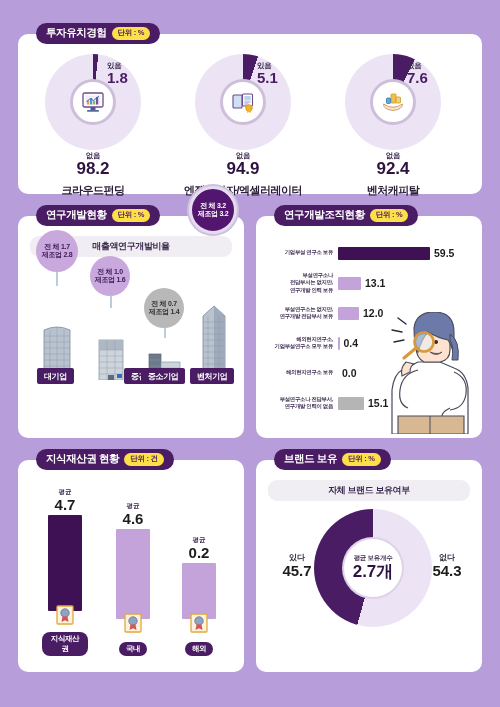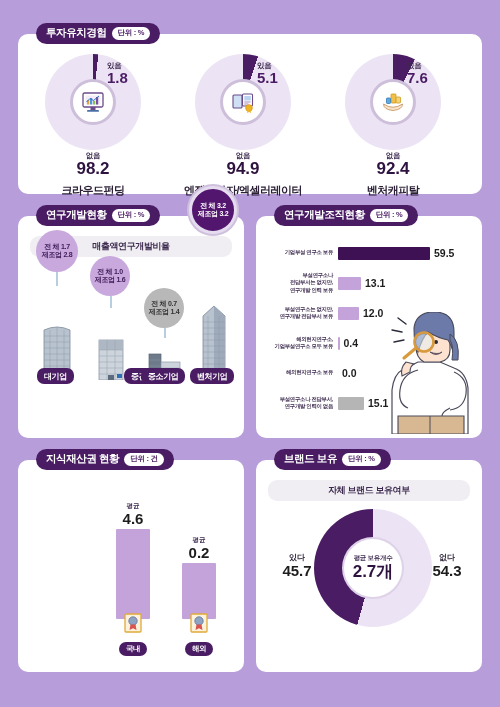--- a/index.html
+++ b/index.html
@@ -26,21 +26,21 @@
     padding: 3px 10px 4px 10px;
     white-space: nowrap;
   }
   .card-title {
     color: #ffffff;
     font-size: 10.5px;
     font-weight: bold;
     letter-spacing: -0.4px;
   }
   .card-unit {
-    background: #ffffff;
+    background: #fde047;
     color: #4a1c63;
     border-radius: 9px;
     font-size: 7.5px;
     font-weight: bold;
     padding: 1.5px 6px;
     letter-spacing: -0.3px;
   }
   .sub-band {
     background: #f0eef2;
     border-radius: 9px;
@@ -93,21 +93,21 @@
     line-height: 1.15;
   }
   .bubble span { font-size: 7px; font-weight: bold; letter-spacing: -0.3px; white-space: nowrap; }
   .b-purple { background: #c9a8de; color: #3e1a56; }
   .b-gray   { background: #b8b8b8; color: #333; }
   .b-dark   { background: #53166f; color: #fff; border: 3px solid #e6dcef; box-shadow: 0 0 0 2px #cfc0dd; }
   .stem { position: absolute; width: 1.5px; background: #b8cede; }
   .cat-pill {
     position: absolute; bottom: 0;
     background: #4a1c63; color: #fff;
-    border-radius: 7px; font-size: 8px; font-weight: bold;
+    border-radius: 2px; font-size: 8px; font-weight: bold;
     padding: 2.5px 7px; letter-spacing: -0.4px; white-space: nowrap;
   }
 
   
   #sec-org { left: 256px; top: 216px; width: 226px; height: 222px; }
   .barlist { position: absolute; left: 6px; top: 22px; width: 214px; }
   .barrow { display: flex; align-items: center; height: 30px; }
   .barlabel {
     width: 76px; text-align: right; padding-right: 5px;
     font-size: 5.4px; font-weight: bold; color: #3d2b4f;
@@ -416,20 +416,31 @@
   </div>
 
   <div class="card" id="sec-ip">
     <div class="card-title-wrap">
       <span class="card-title">지식재산권 현황</span>
       <span class="card-unit">단위 : 건</span>
     </div>
 
     <div class="ip-area">
 
+      <div class="ip-col" style="left:14px;">
+        <div class="ip-avg">평균</div>
+        <div class="ip-num">4.7</div>
+        <div class="ip-bar" style="height:96px; background:#3e1155;"></div>
+        <svg width="20" height="20" viewBox="0 0 20 20" style="margin-top:-19px; position:relative;">
+          <rect x="2" y="1" width="16" height="18" rx="1" fill="#fdf3dc" stroke="#e0a93a" stroke-width="1.3"></rect>
+          <circle cx="10" cy="8" r="4.2" fill="#8fa3c4" stroke="#5f7399" stroke-width="0.8"></circle>
+          <path d="M7.5 11.5 L6.5 17 L10 15.2 L13.5 17 L12.5 11.5" fill="#d9534f"></path>
+        </svg>
+        <div><span class="ip-pill">지식재산권</span></div>
+      </div>
 
       <div class="ip-col" style="left:82px;">
         <div class="ip-avg">평균</div>
         <div class="ip-num">4.6</div>
         <div class="ip-bar" style="height:90px; background:#c4a3da;"></div>
         <svg width="20" height="20" viewBox="0 0 20 20" style="margin-top:-19px; position:relative;">
           <rect x="2" y="1" width="16" height="18" rx="1" fill="#fdf3dc" stroke="#e0a93a" stroke-width="1.3"></rect>
           <circle cx="10" cy="8" r="4.2" fill="#8fa3c4" stroke="#5f7399" stroke-width="0.8"></circle>
           <path d="M7.5 11.5 L6.5 17 L10 15.2 L13.5 17 L12.5 11.5" fill="#d9534f"></path>
         </svg>

